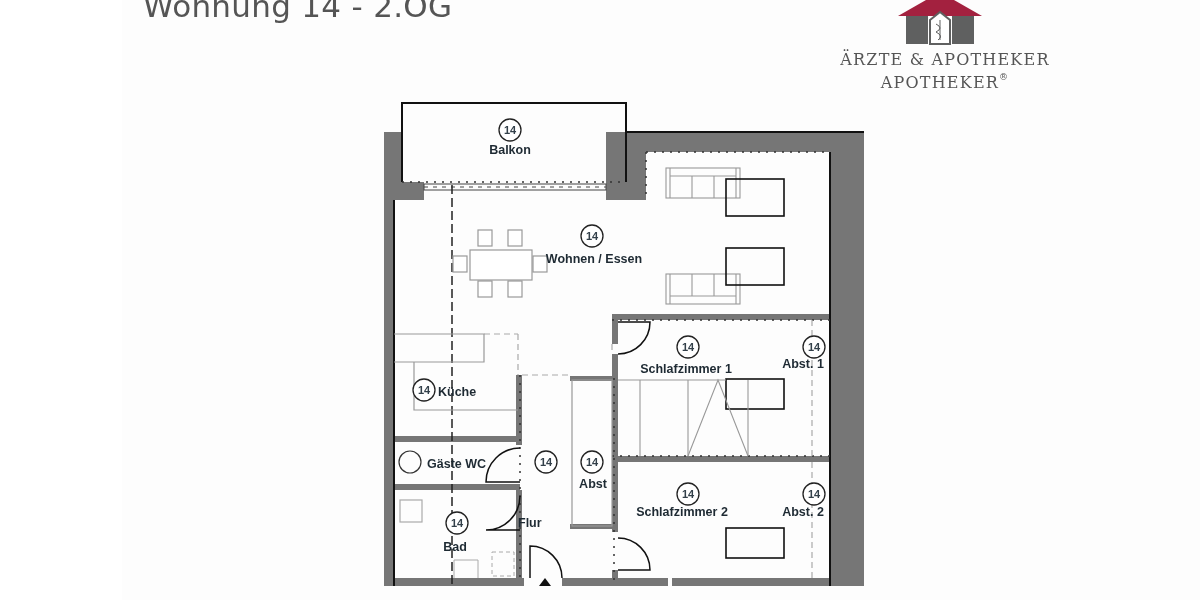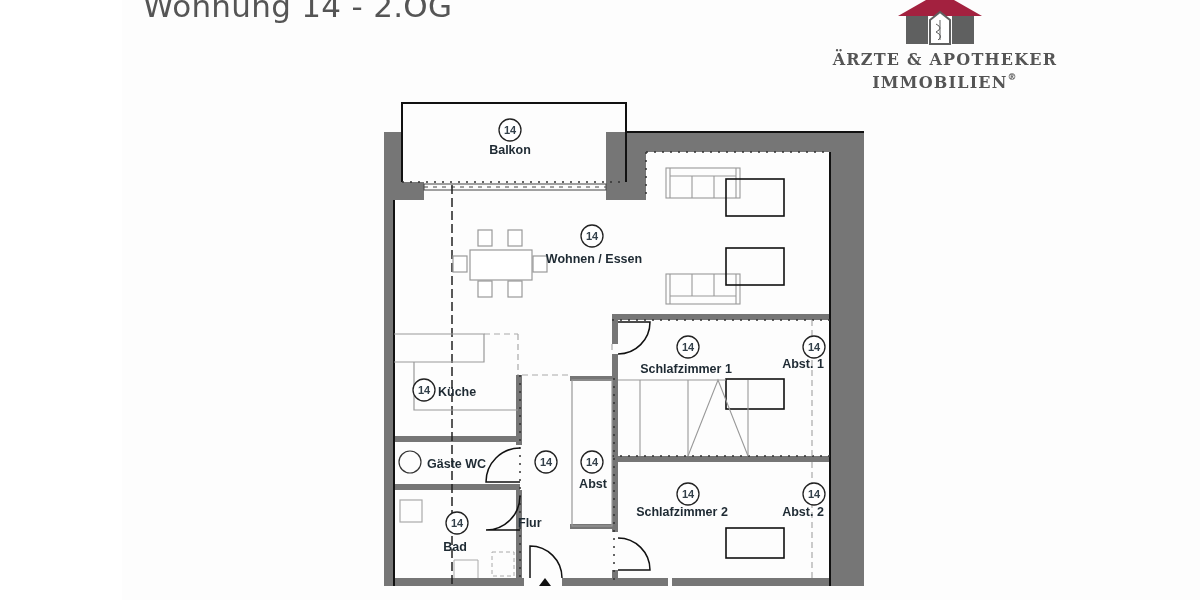--- a/index.html
+++ b/index.html
@@ -1,19 +1,19 @@
 <!DOCTYPE html>
 <html><head>
 <meta charset="utf-8">
 <style>
   html,body{margin:0;padding:0;}
   body{width:1200px;height:600px;overflow:hidden;background:#fdfdfd;position:relative;font-family:"Liberation Sans",sans-serif;}
   .left-strip{position:absolute;left:0;top:0;width:122px;height:600px;background:#ffffff;}
   .title{position:absolute;left:143px;top:-12px;font-family:"DejaVu Sans",sans-serif;font-size:31px;color:#555555;letter-spacing:0.3px;white-space:nowrap;}
-  .logo{position:absolute;left:820px;top:0;width:240px;height:100px;font-weight:bold;}
+  .logo{position:absolute;left:820px;top:0;width:240px;height:100px;}
   .logo-text1{position:absolute;left:10px;top:50px;width:230px;text-align:center;font-family:"DejaVu Serif",serif;font-size:16px;color:#555;letter-spacing:1.2px;white-space:nowrap;}
   .logo-text2{position:absolute;left:10px;top:72px;width:230px;text-align:center;font-family:"DejaVu Serif",serif;font-size:16px;color:#555;letter-spacing:1.2px;white-space:nowrap;}
   .logo-text2 sup{font-size:9px;vertical-align:8px;}
   svg.plan{position:absolute;left:0;top:0;}
   .lbl{font-family:"Liberation Sans",sans-serif;font-weight:bold;font-size:12.5px;fill:#1e2a33;}
   .num{font-family:"Liberation Sans",sans-serif;font-weight:bold;font-size:11px;fill:#33404a;}
 </style>
 </head>
 <body>
 
@@ -24,21 +24,21 @@
 <div class="logo">
   <svg width="240" height="50">
     <polygon points="78,16 120,-8 162,16" fill="#a3213f"></polygon>
     <rect x="86" y="16" width="22" height="28" fill="#5f6060"></rect>
     <rect x="132" y="16" width="22" height="28" fill="#5f6060"></rect>
     <polygon points="110,20 120,12 130,20 130,44 110,44" fill="#ffffff" stroke="#5f6060" stroke-width="2"></polygon>
     <line x1="120" y1="20" x2="120" y2="40" stroke="#5f6060" stroke-width="1"></line>
     <path d="M116,24 Q124,28 116,32 Q124,36 118,40" fill="none" stroke="#5f6060" stroke-width="1"></path>
   </svg>
   <div class="logo-text1">ÄRZTE &amp; APOTHEKER</div>
-  <div class="logo-text2"><span>IMMOBILIEN</span><sup>®</sup></div>
+  <div class="logo-text2"><span>APOTHEKER</span><sup>®</sup></div>
 </div>
 
 <svg class="plan" width="1200" height="600">
 
   <g fill="#767676">
 
     <rect x="384" y="132" width="10" height="454"></rect>
 
     <rect x="384" y="132" width="18" height="68"></rect>
     <rect x="384" y="182" width="40" height="18"></rect>

